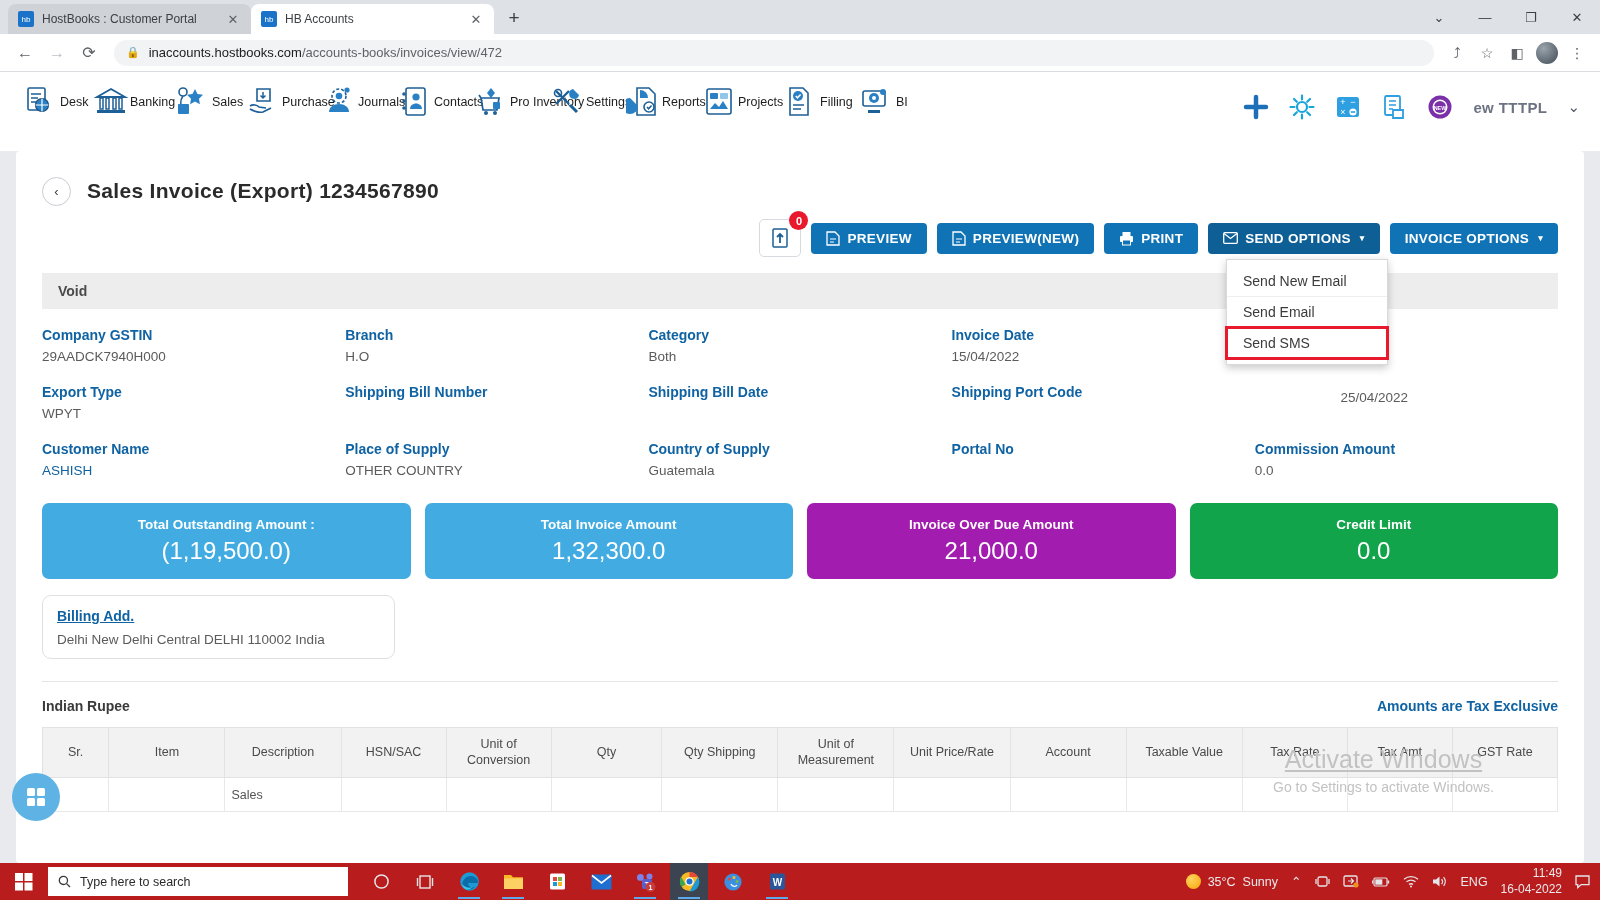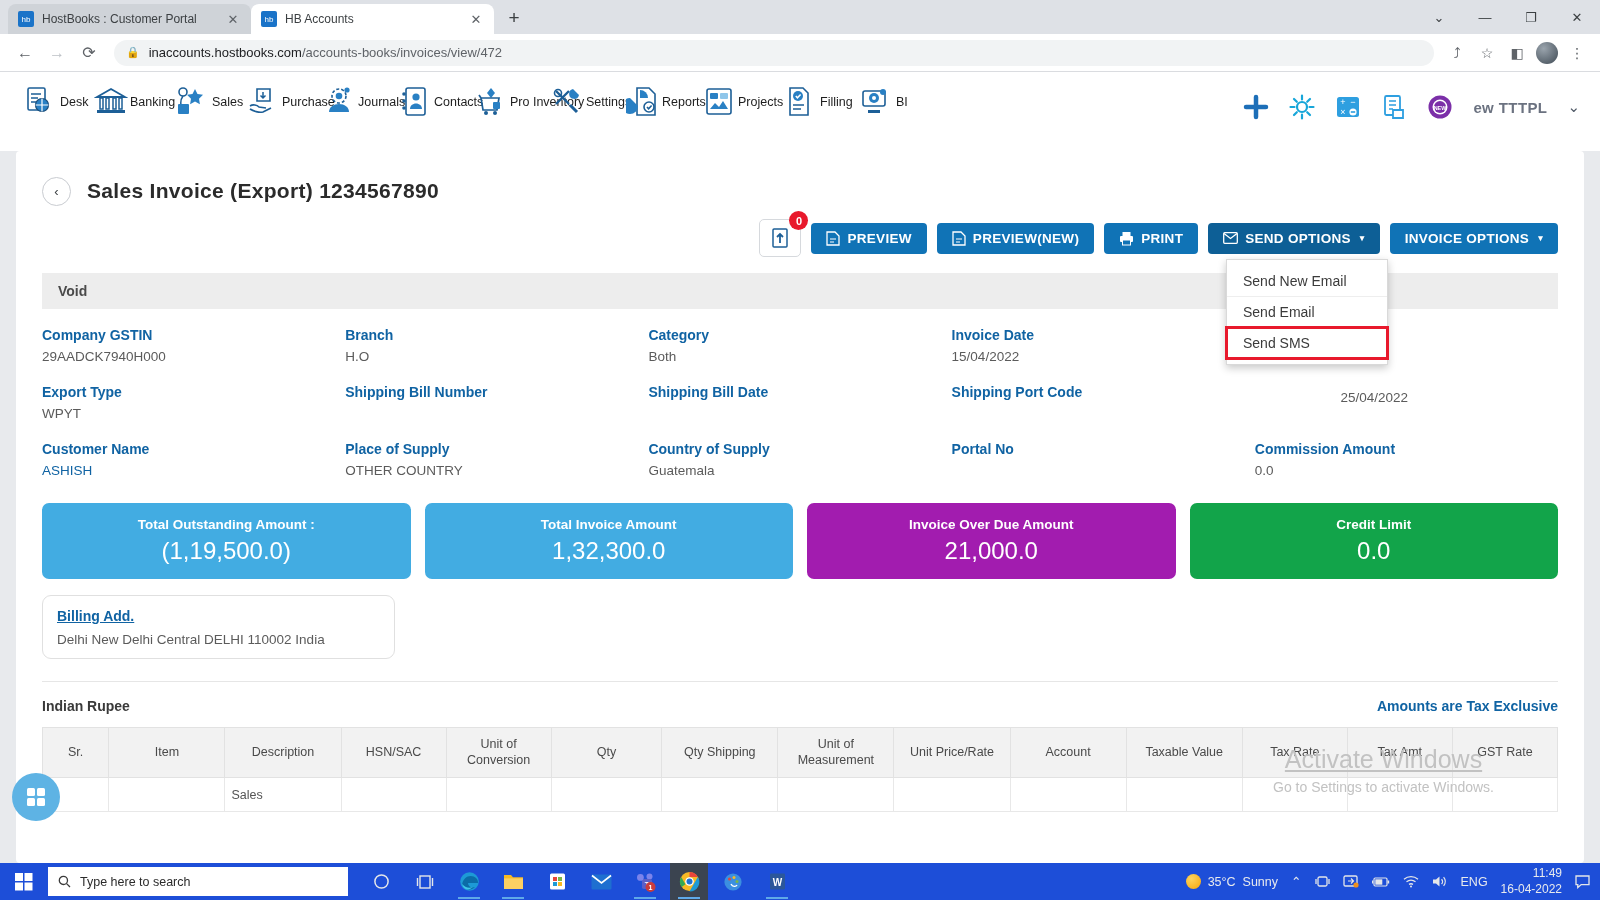--- a/index.html
+++ b/index.html
@@ -197,21 +197,21 @@
   }
   .watermark {
     position: absolute; right: 90px; bottom: 68px; text-align: center;
     color: #c2c2c2; pointer-events: none; z-index: 5;
   }
   .wm1 { font-size: 25px; font-weight: normal; text-decoration: underline; }
   .wm2 { font-size: 14px; margin-top: 5px; }
 
   
   .taskbar {
-    height: 37px; background: #1d4ed8; display: flex; align-items: center;
+    height: 37px; background: #b91c1c; display: flex; align-items: center;
     position: absolute; bottom: 0; left: 0; right: 0; z-index: 100; margin-top: 42px;
   }
   .start-btn { width: 48px; display: flex; align-items: center; justify-content: center; }
   .tb-search {
     width: 300px; height: 29px; background: #ffffff; display: flex;
     align-items: center; gap: 9px; padding: 0 10px; font-size: 12.5px; color: #2b2b2b;
   }
   .tb-items { display: flex; align-items: center; gap: 6px; margin-left: 14px; }
   .tb-app {
     width: 38px; height: 37px; display: flex; align-items: center;

